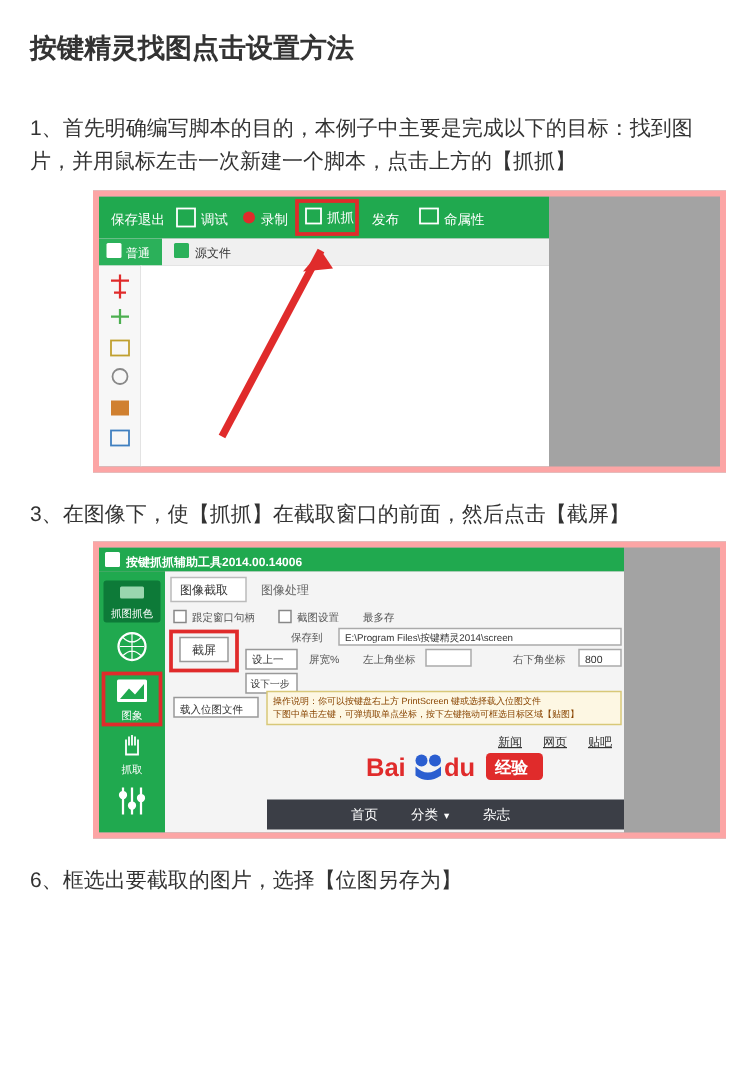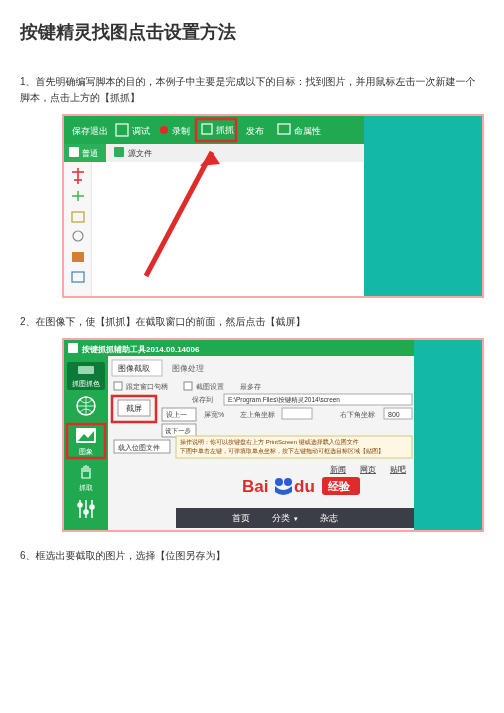--- a/index.html
+++ b/index.html
@@ -10,30 +10,30 @@
     width: 504px;
     box-sizing: border-box;
     color: #333;
   }
   h1 {
     font-size: 18px;
     font-weight: bold;
     margin: 0 0 30px 0;
   }
   .step-text {
-    font-size: 10px;
+    font-size: 14px;
     line-height: 1.6;
     margin: 8px 0;
   }
   .shot-wrap {
     margin: 8px 0 16px 42px;
   }
   .shot {
-    border: 2px solid #fca5a5;
-    background: #14b8a6;
+    border: 4px solid #fca5a5;
+    background: #a3a3a3;
     display: block;
   }
   .shot svg { display: block; }
 </style>
 </head>
 <body>
 
 <h1>按键精灵找图点击设置方法</h1>
 
 <p class="step-text">1、首先明确编写脚本的目的，本例子中主要是完成以下的目标：找到图片，并用鼠标左击一次新建一个脚本，点击上方的【抓抓】</p>
@@ -78,21 +78,21 @@
       <rect x="28" y="46" width="272" height="134" fill="#ffffff"></rect>
 
       <g>
         <line x1="82" y1="160" x2="148" y2="36" stroke="#e02b2b" stroke-width="5"></line>
         <polygon points="148,36 136,50 156,48" fill="#e02b2b"></polygon>
       </g>
     </svg>
   </div>
 </div>
 
-<p class="step-text">2、在图像下，使【抓抓】在截取窗口的前面，然后点击【截屏】</p>
+<p class="step-text">3、在图像下，使【抓抓】在截取窗口的前面，然后点击【截屏】</p>
 
 <div class="shot-wrap">
   <div class="shot">
     <svg width="350" height="190" viewBox="0 0 350 190">
 
       <rect x="0" y="0" width="350" height="16" fill="#20a94f"></rect>
       <rect x="4" y="3" width="10" height="10" fill="#fff" rx="1"></rect>
       <text x="18" y="12" fill="#fff" font-size="8" font-weight="bold">按键抓抓辅助工具2014.00.14006</text>
 
       <rect x="0" y="16" width="44" height="174" fill="#20a94f"></rect>

